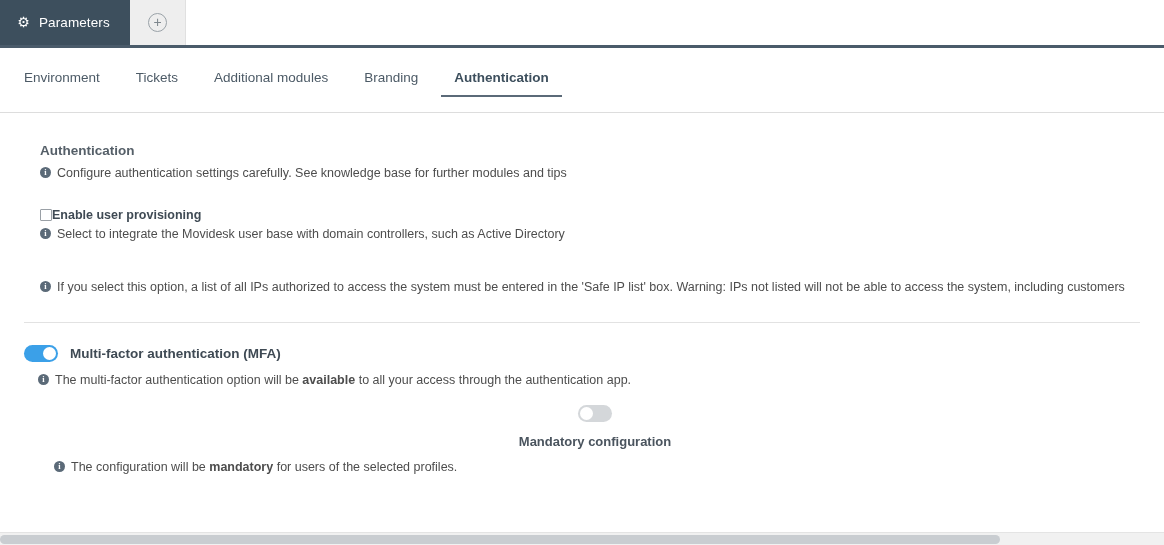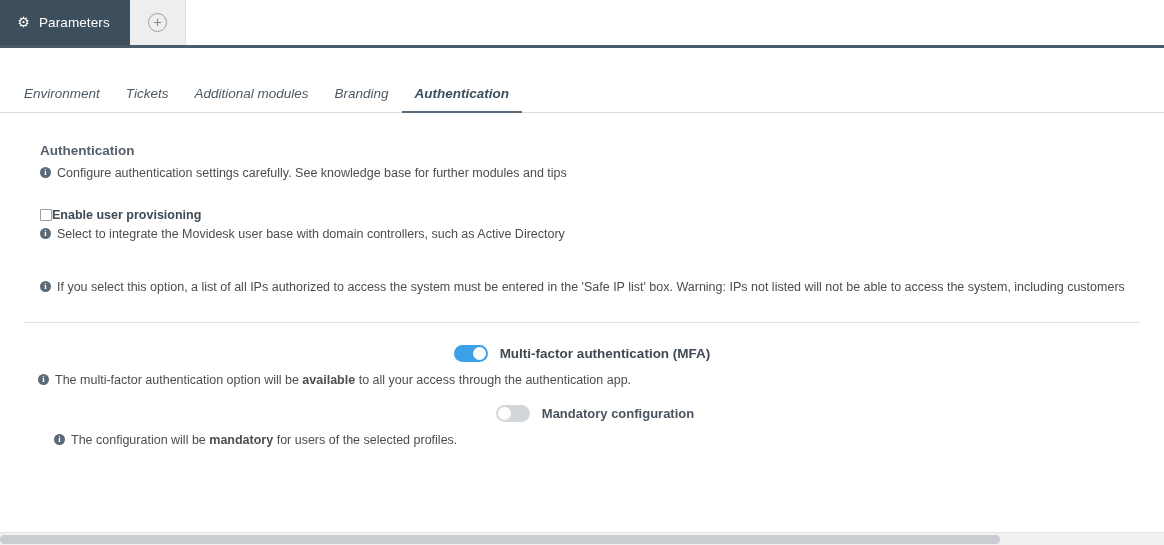--- a/index.html
+++ b/index.html
@@ -66,26 +66,25 @@
     text-align: center;
     font-weight: 400;
   }
   .tabbar-rest { flex: 1 1 auto; background: #ffffff; }
 
   
   .subnav {
     height: 43px;
     padding: 0 0 0 24px;
     display: flex;
-    align-items: flex-end;
-    gap: 0;
+    align-items: flex-start;
+    gap: 10px;
     border-bottom: 1px solid #dddddd;
     background: #ffffff;
     margin-top: 22px;
-    font-style: italic;
   }
   .subnav-item {
     padding: 0 13px 11px 13px;
     font-size: 13.5px;
     color: #4c5a66;
     position: relative;
     white-space: nowrap;
   }
   .subnav-item:first-child { padding-left: 0; }
   .subnav-item.active {
@@ -164,23 +163,22 @@
     border: none;
     border-top: 1px solid #e2e2e2;
     margin: 26px 0 22px 0;
   }
 
   
   .toggle-row {
     display: flex;
     align-items: center;
     gap: 12px;
-    justify-content: center;
-  }
-  .toggle-row.indent-sub { margin-left: 26px; }
+  }
+  .toggle-row.indent-sub { margin-left: 26px; flex-direction: column; }
   .toggle {
     position: relative;
     width: 34px;
     height: 17px;
     border-radius: 9px;
     flex: 0 0 auto;
   }
   .toggle.on { background: #3ba0e8; }
   .toggle.off { background: #d4d7da; }
   .toggle .knob {

